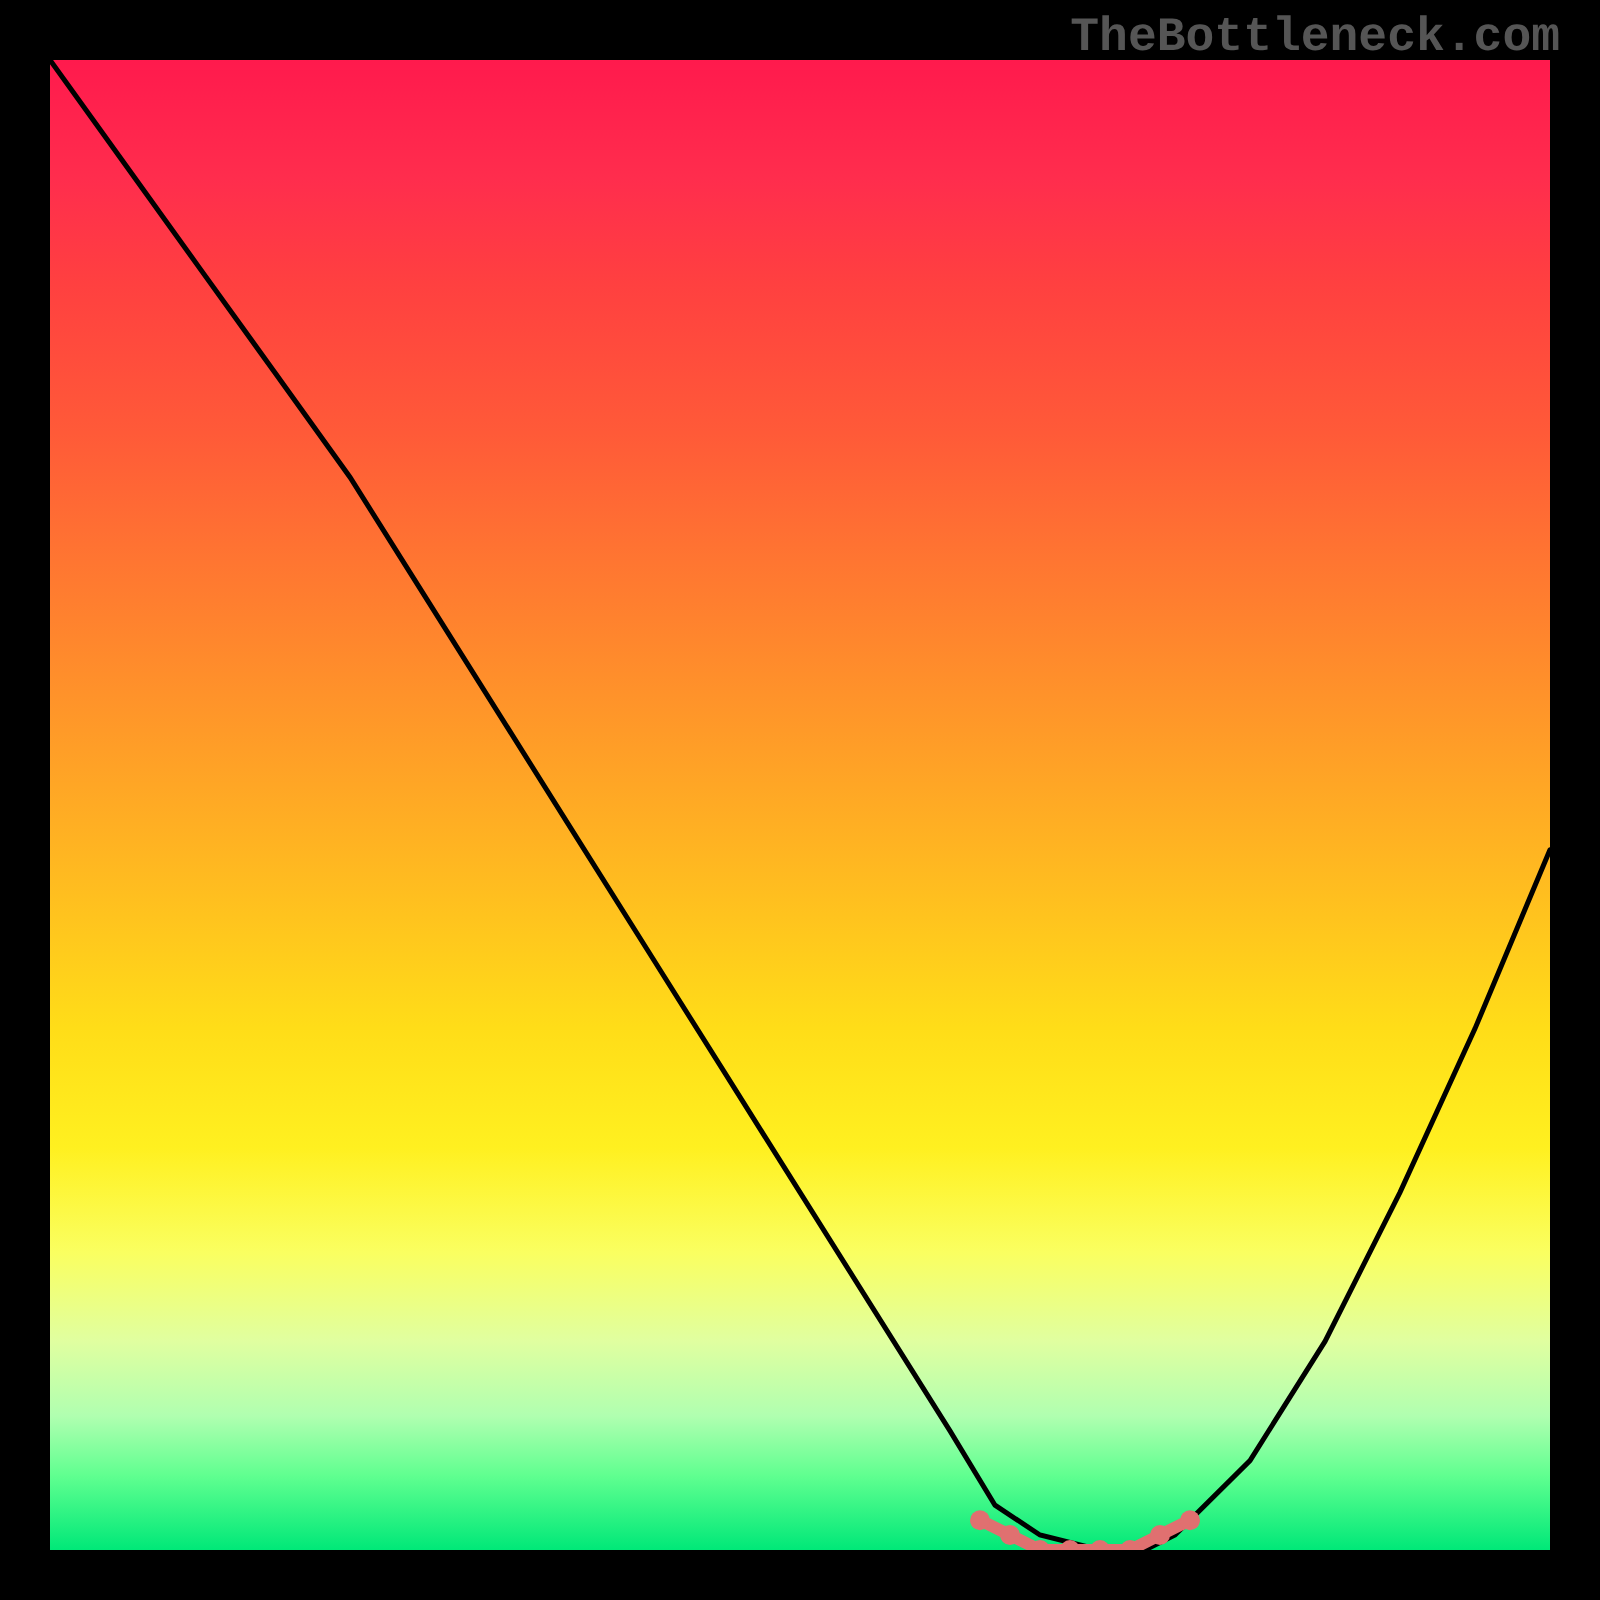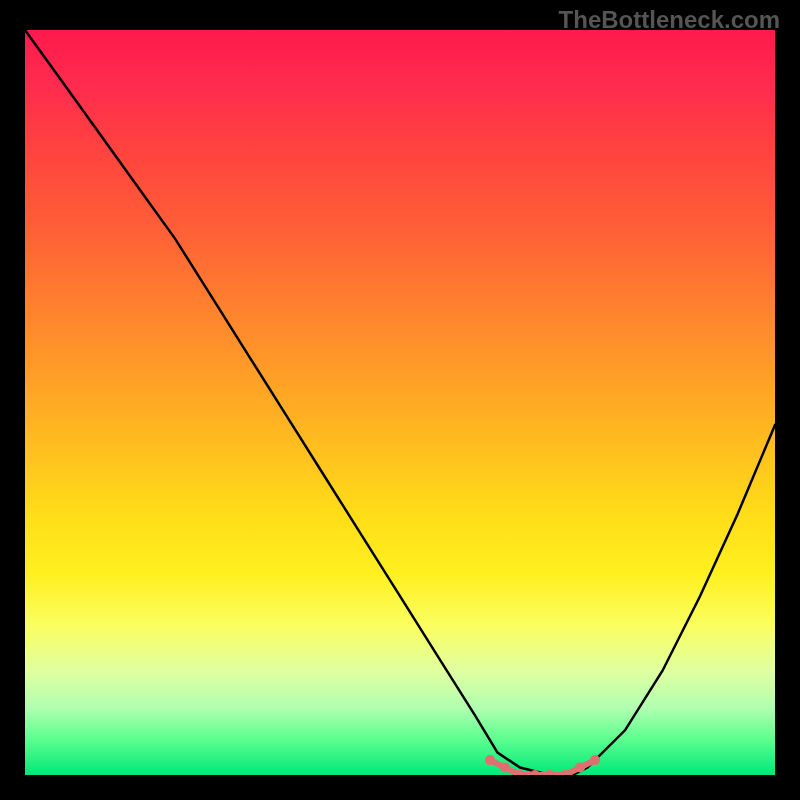--- a/index.html
+++ b/index.html
@@ -17,21 +17,21 @@
     position: relative;
     background: #000;
   }
   .watermark {
     position: absolute;
     top: 6px;
     right: 20px;
     color: #555;
     font-size: 24px;
     font-weight: bold;
-    font-family: Liberation Sans, sans-serif;
+    font-family: Liberation Mono, monospace;
     z-index: 10;
   }
   .plot-area {
     position: absolute;
     left: 25px;
     top: 30px;
     width: 750px;
     height: 745px;
     overflow: hidden;
   }

